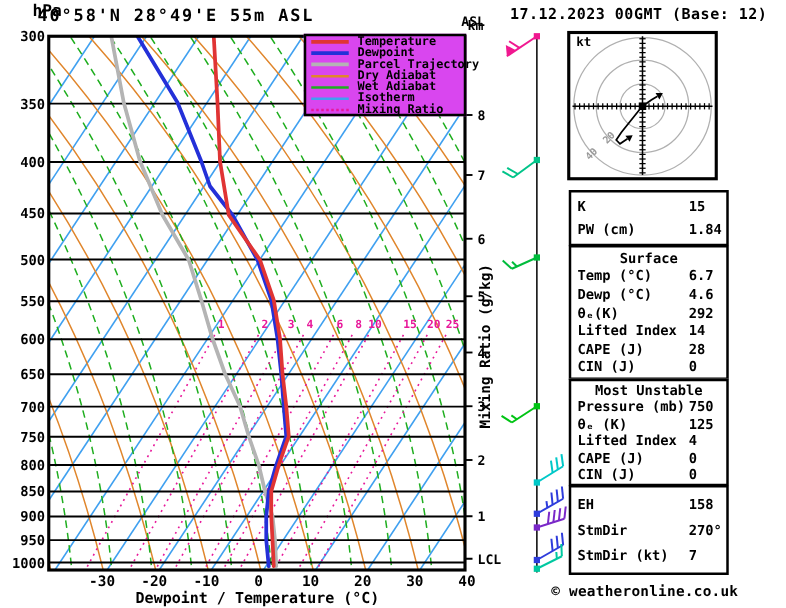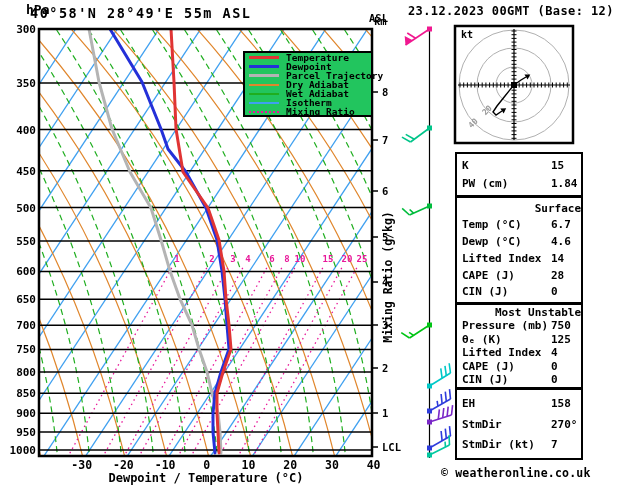--- a/index.html
+++ b/index.html
@@ -7,28 +7,28 @@
           font-family:"DejaVu Sans Mono","Liberation Mono",monospace;font-weight:bold;color:#000;}
   .abs{position:absolute;white-space:nowrap;}
   #plot-svg{position:absolute;left:0;top:0;}
   .hpa{left:26px;top:2px;font-size:13px;}
   .title{left:30px;top:5px;font-size:13.5px;letter-spacing:1.5px;}
   .date{left:408px;top:4px;font-size:12px;letter-spacing:0.4px;}
   .km{left:374px;top:15px;font-size:10.5px;}
   .asl{left:369px;top:12px;font-size:10.5px;}
   .kt{left:461px;top:29px;font-size:10px;}
   .copyright{left:441px;top:466px;font-size:11.5px;letter-spacing:0.2px;text-align:right;}
-  .legend{left:243px;top:27px;width:130px;height:66px;border:2px solid #000;background:#22c55e;
-          box-sizing:border-box;display:flex;flex-direction:column;justify-content:space-evenly;margin-top:24px;}
+  .legend{left:243px;top:27px;width:130px;height:66px;border:2px solid #000;background:#d946ef;
+          box-sizing:border-box;display:flex;flex-direction:column;justify-content:space-evenly;}
   .lrow{display:flex;align-items:center;height:9px;}
   .lswatch{width:30px;margin-left:4px;flex:none;}
   .llabel{font-size:9.5px;margin-left:7px;line-height:9px;}
   .statbox{position:absolute;left:455px;width:128px;border:2px solid #000;background:#fff;
            box-sizing:border-box;display:flex;flex-direction:column;justify-content:space-evenly;}
-  .shead{text-align:right;font-size:11px;}
+  .shead{text-align:center;font-size:11px;}
   .srow{position:relative;font-size:11px;padding-left:5px;}
   .sval{position:absolute;left:94px;top:0;}
 </style>
 </head>
 <body>
 
 <div class="canvas">
   <svg id="plot-svg" width="629" height="486">
       <defs>
         <clipPath id="clip">
@@ -329,21 +329,21 @@
         <polyline points="514,85 521,80 526,77" fill="none" stroke="#000" stroke-width="1.4"></polyline>
         <polygon points="530.2874646285627,74.42752122286237 527.5434872662826,79.57247877713763 524.4565127337174,74.42752122286237" fill="#000"></polygon>
         <polyline points="513,86 505,96 497,106 493,112 496,115 502,111" fill="none" stroke="#000" stroke-width="1.4"></polyline>
         <polygon points="506.1602514716892,108.22649901887385 503.6641005886757,113.49615088301353 500.3358994113243,108.50384911698647" fill="#000"></polygon>
       </g>
       <text x="489" y="112" font-family="&quot;DejaVu Sans Mono&quot;,monospace" font-weight="bold" fill="#999" font-size="8px" text-anchor="middle" transform="rotate(-45 489 112)">20</text>
       <text x="475" y="125" font-family="&quot;DejaVu Sans Mono&quot;,monospace" font-weight="bold" fill="#999" font-size="8px" text-anchor="middle" transform="rotate(-45 475 125)">40</text>
     </svg>
   <div class="abs hpa">hPa</div>
   <div class="abs title">40°58'N 28°49'E 55m ASL</div>
-  <div class="abs date">23.12.2023 00GMT (Base: 12)</div>
+  <div class="abs date">17.12.2023 00GMT (Base: 12)</div>
   <div class="abs km">km</div>
   <div class="abs asl">ASL</div>
   <div class="abs legend" id="legend">
       <div class="lrow">
         <div class="lswatch" style="height: 3px; background: rgb(224, 52, 52);"></div>
         <span class="llabel">Temperature</span>
       </div>
       <div class="lrow">
         <div class="lswatch" style="height: 3px; background: rgb(36, 48, 216);"></div>
         <span class="llabel">Dewpoint</span>
@@ -372,20 +372,21 @@
   <div class="abs kt">kt</div>
   <div id="stats">
       <div class="statbox abs" style="top: 152px; height: 45px;">
         <div class="srow"><span>K</span><span class="sval">15</span></div>
         <div class="srow"><span>PW (cm)</span><span class="sval">1.84</span></div>
       </div>
       <div class="statbox abs" style="top: 196px; height: 108px;">
         <div class="shead">Surface</div>
         <div class="srow"><span>Temp (°C)</span><span class="sval">6.7</span></div>
         <div class="srow"><span>Dewp (°C)</span><span class="sval">4.6</span></div>
+        <div class="srow"><span>θₑ(K)</span><span class="sval">292</span></div>
         <div class="srow"><span>Lifted Index</span><span class="sval">14</span></div>
         <div class="srow"><span>CAPE (J)</span><span class="sval">28</span></div>
         <div class="srow"><span>CIN (J)</span><span class="sval">0</span></div>
       </div>
       <div class="statbox abs" style="top: 303px; height: 86px;">
         <div class="shead">Most Unstable</div>
         <div class="srow"><span>Pressure (mb)</span><span class="sval">750</span></div>
         <div class="srow"><span>θₑ (K)</span><span class="sval">125</span></div>
         <div class="srow"><span>Lifted Index</span><span class="sval">4</span></div>
         <div class="srow"><span>CAPE (J)</span><span class="sval">0</span></div>

